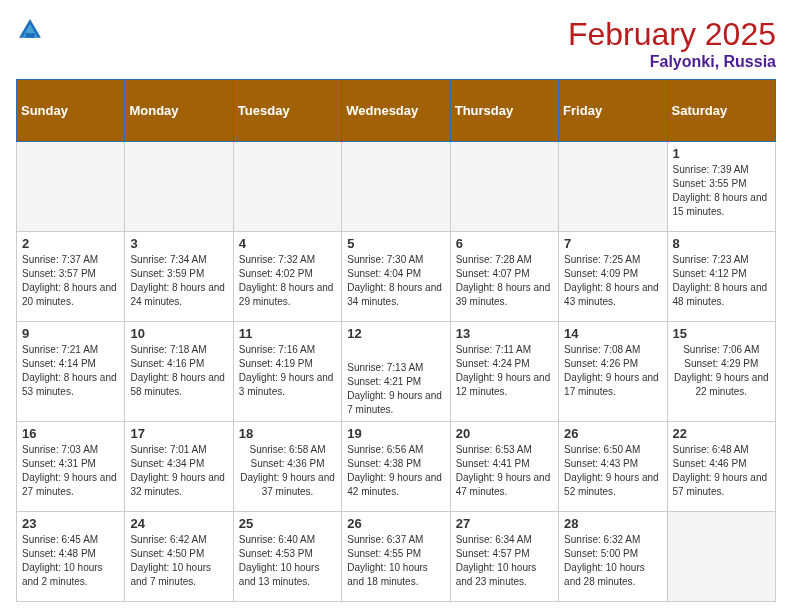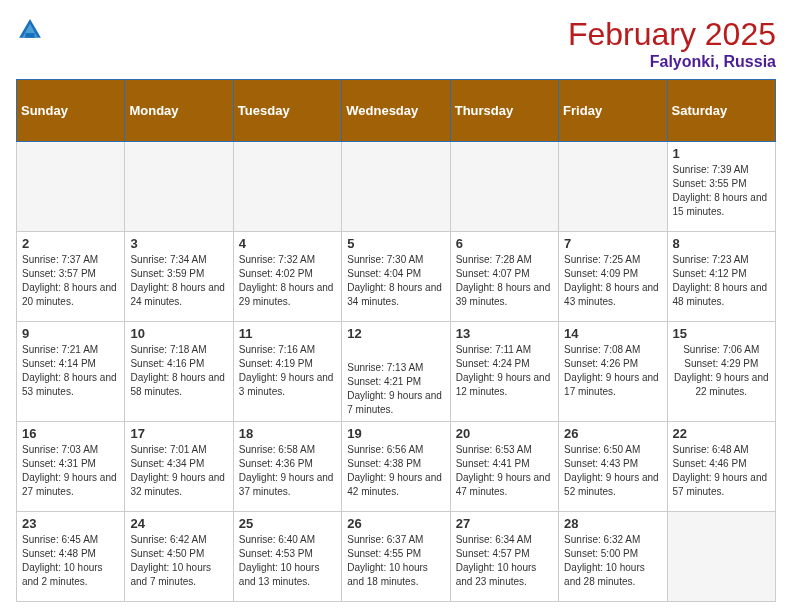--- a/index.html
+++ b/index.html
@@ -223,21 +223,21 @@
 Daylight: 9 hours and 27 minutes.</div>
         </td>
         <td>
           <span class="day-num">17</span>
           <div class="day-info" style="white-space: pre-line;">Sunrise: 7:01 AM
 Sunset: 4:34 PM
 Daylight: 9 hours and 32 minutes.</div>
         </td>
         <td>
           <span class="day-num">18</span>
-          <div class="day-info" style="white-space: pre-line;">Sunrise: 6:58 AM
+          <div class="day-info" style="white-space: pre-line; text-align: center;">Sunrise: 6:58 AM
 Sunset: 4:36 PM
 Daylight: 9 hours and 37 minutes.</div>
         </td>
         <td>
           <span class="day-num">19</span>
           <div class="day-info" style="white-space: pre-line;">Sunrise: 6:56 AM
 Sunset: 4:38 PM
 Daylight: 9 hours and 42 minutes.</div>
         </td>
         <td>

